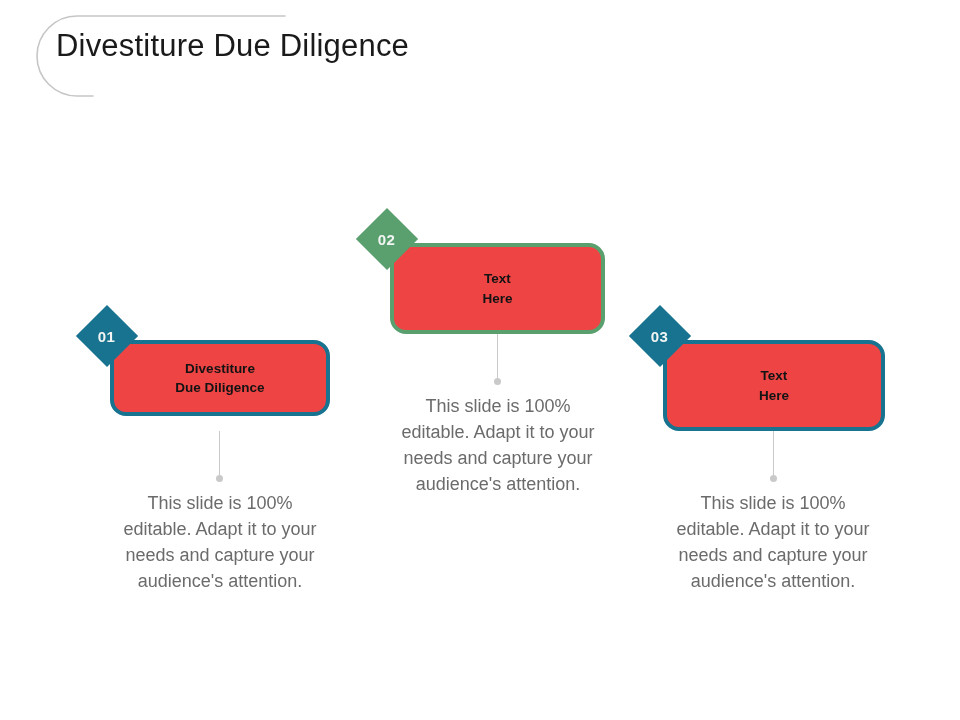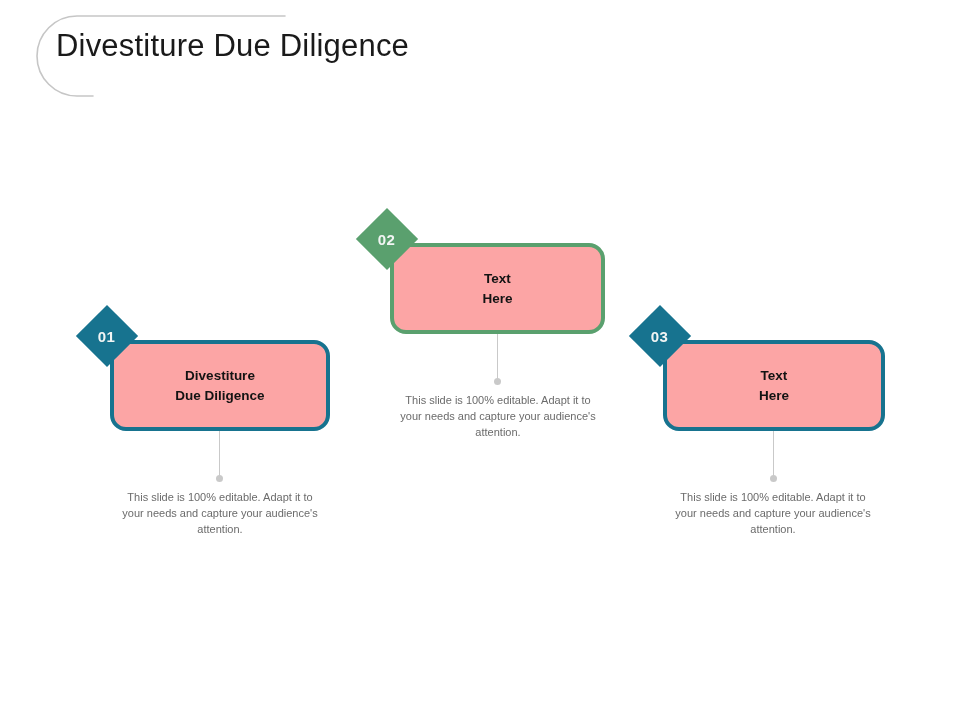--- a/index.html
+++ b/index.html
@@ -41,21 +41,21 @@
     white-space: nowrap;
   }
 
   
   .node {
     position: absolute;
   }
   .card {
     position: absolute;
     box-sizing: border-box;
-    background: #fca5a5;
+    background: #ef4444;
     border-style: solid;
     border-width: 4px;
     border-radius: 16px;
     display: flex;
     align-items: center;
     justify-content: center;
     text-align: center;
   }
   .card-label {
     font-size: 13.5px;
@@ -94,39 +94,39 @@
     height: 7px;
     border-radius: 50%;
     background: #c9c9c9;
   }
 
   
   .desc {
     position: absolute;
     width: 200px;
     text-align: center;
-    font-size: 11px;
+    font-size: 18px;
     line-height: 1.45;
     color: #6b6b6b;
     white-space: pre-line;
   }
 </style>
 </head>
 <body>
 
 <div class="slide">
 
   <svg class="title-arc" viewBox="0 0 254 84" xmlns="http://www.w3.org/2000/svg">
     <path d="M 252 2 L 44 2 A 40 40 0 0 0 44 82 L 60 82" fill="none" stroke="#c6c6c6" stroke-width="1.6" stroke-linecap="round"></path>
   </svg>
 
   <div class="page-title">Divestiture  Due Diligence</div>
 
   <div class="node">
-    <div class="card" style="left:110px; top:332px; width:220px; height:91px; border-color:#17738f;">
+    <div class="card" style="left:110px; top:332px; width:220px; height:76px; border-color:#17738f;">
       <div class="card-label">Divestiture
 Due Diligence</div>
     </div>
     <div class="diamond" style="left:85px; top:306px; background:#17738f;">
       <span class="diamond-num">01</span>
     </div>
     <div class="connector-line" style="left:219px; top:423px; height:47px;"></div>
     <div class="connector-dot" style="left:216px; top:467px;"></div>
     <div class="desc" style="left:120px; top:482px;">This slide is 100% editable. Adapt  it to your needs and capture your audience's attention.</div>
   </div>

